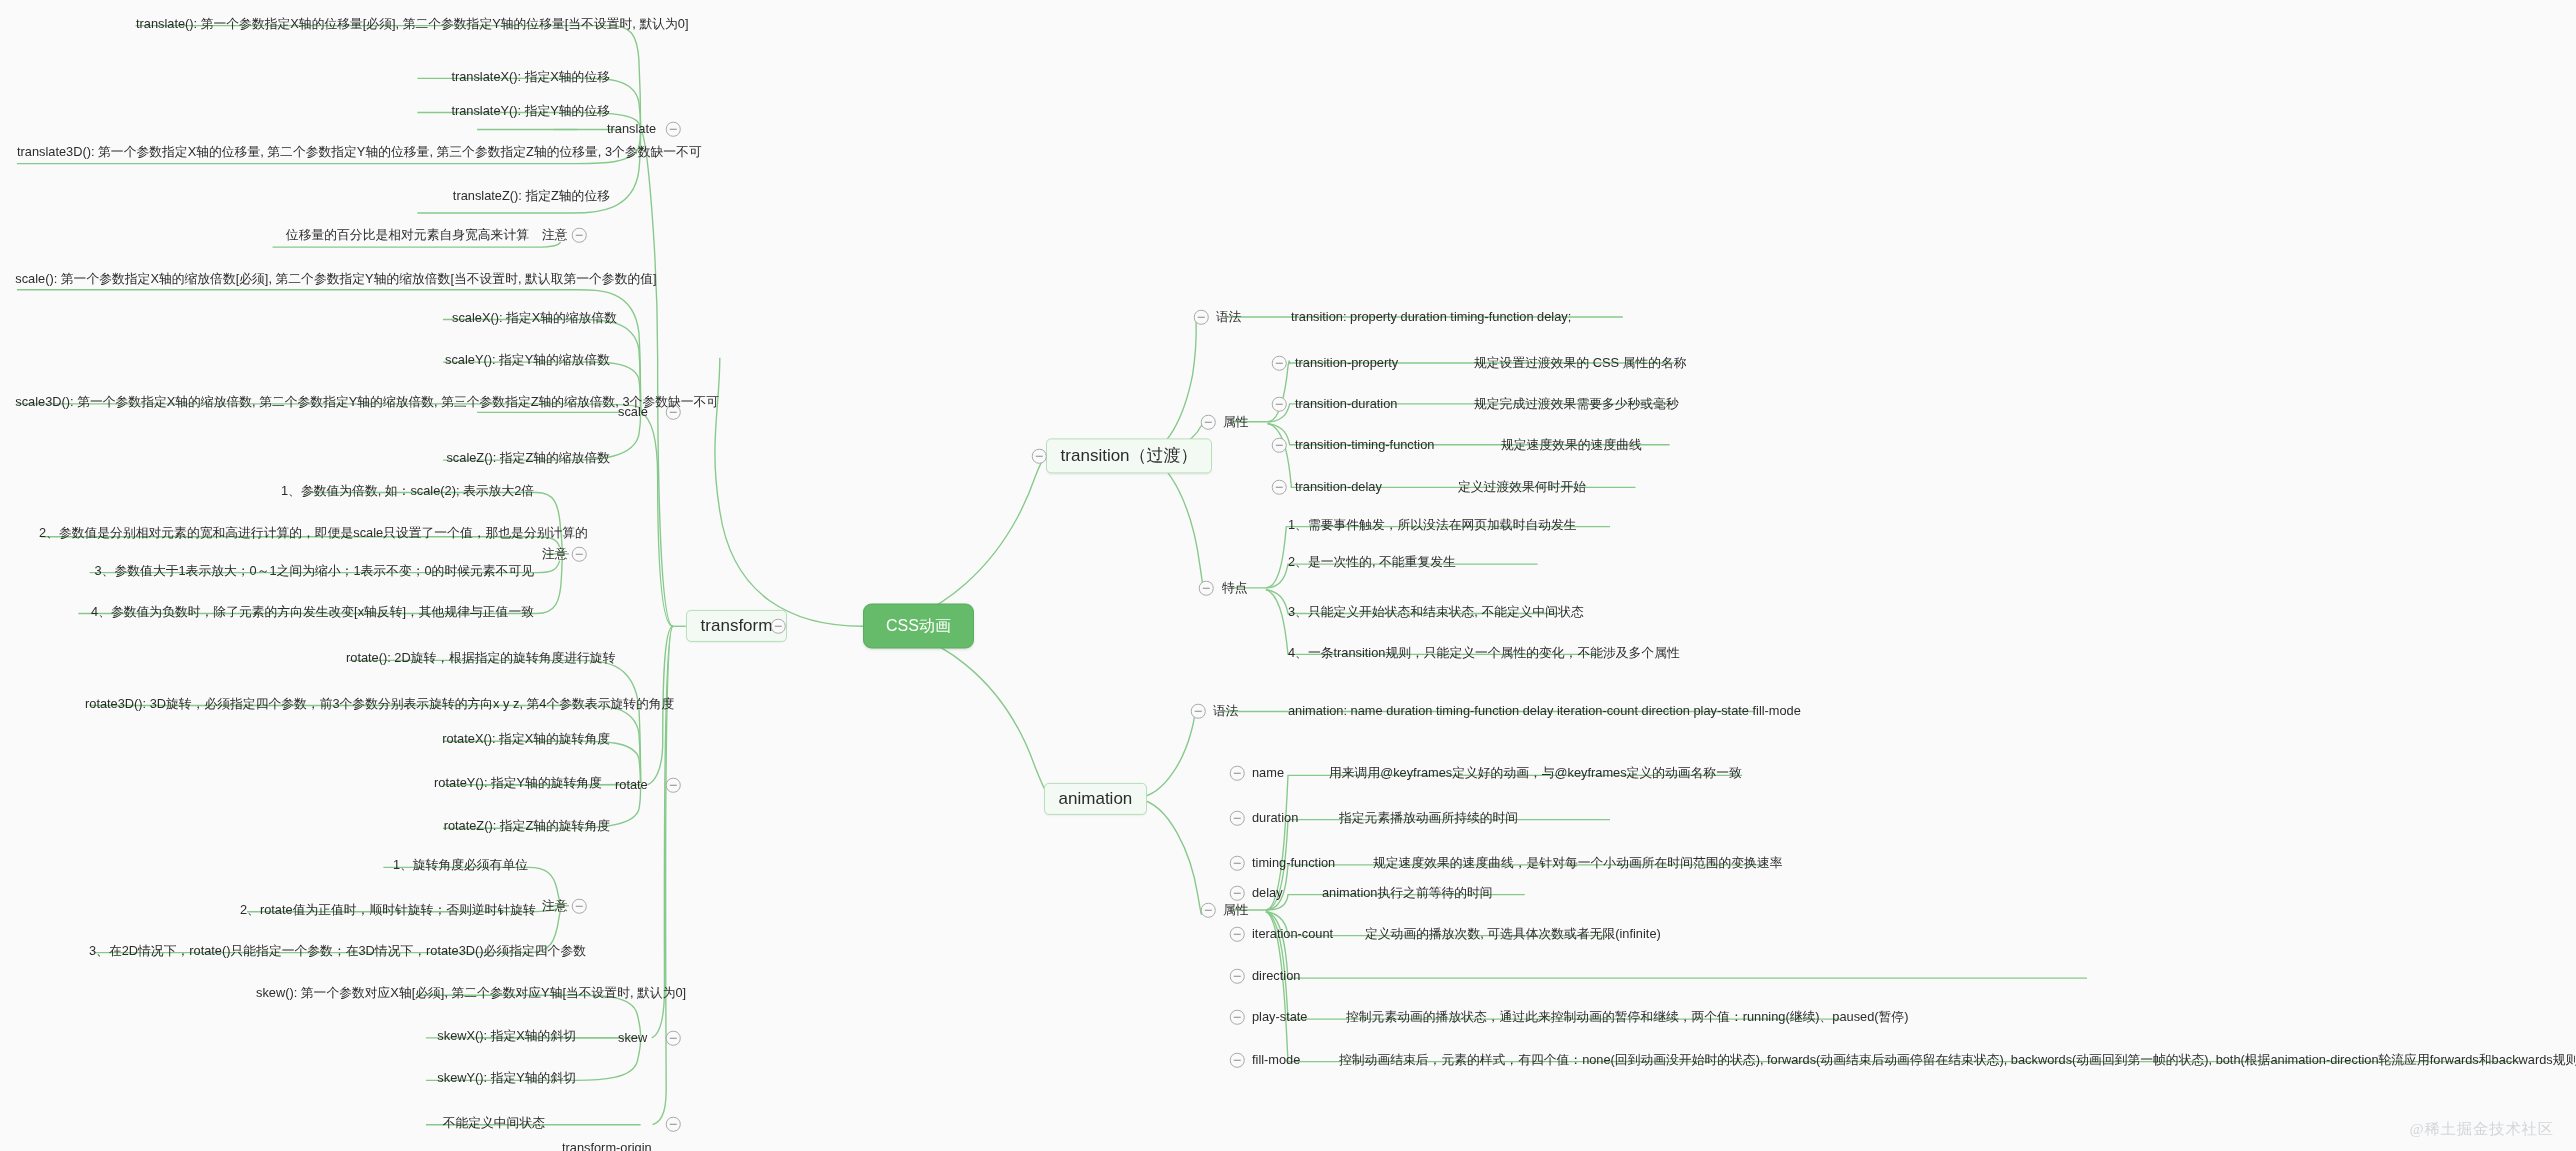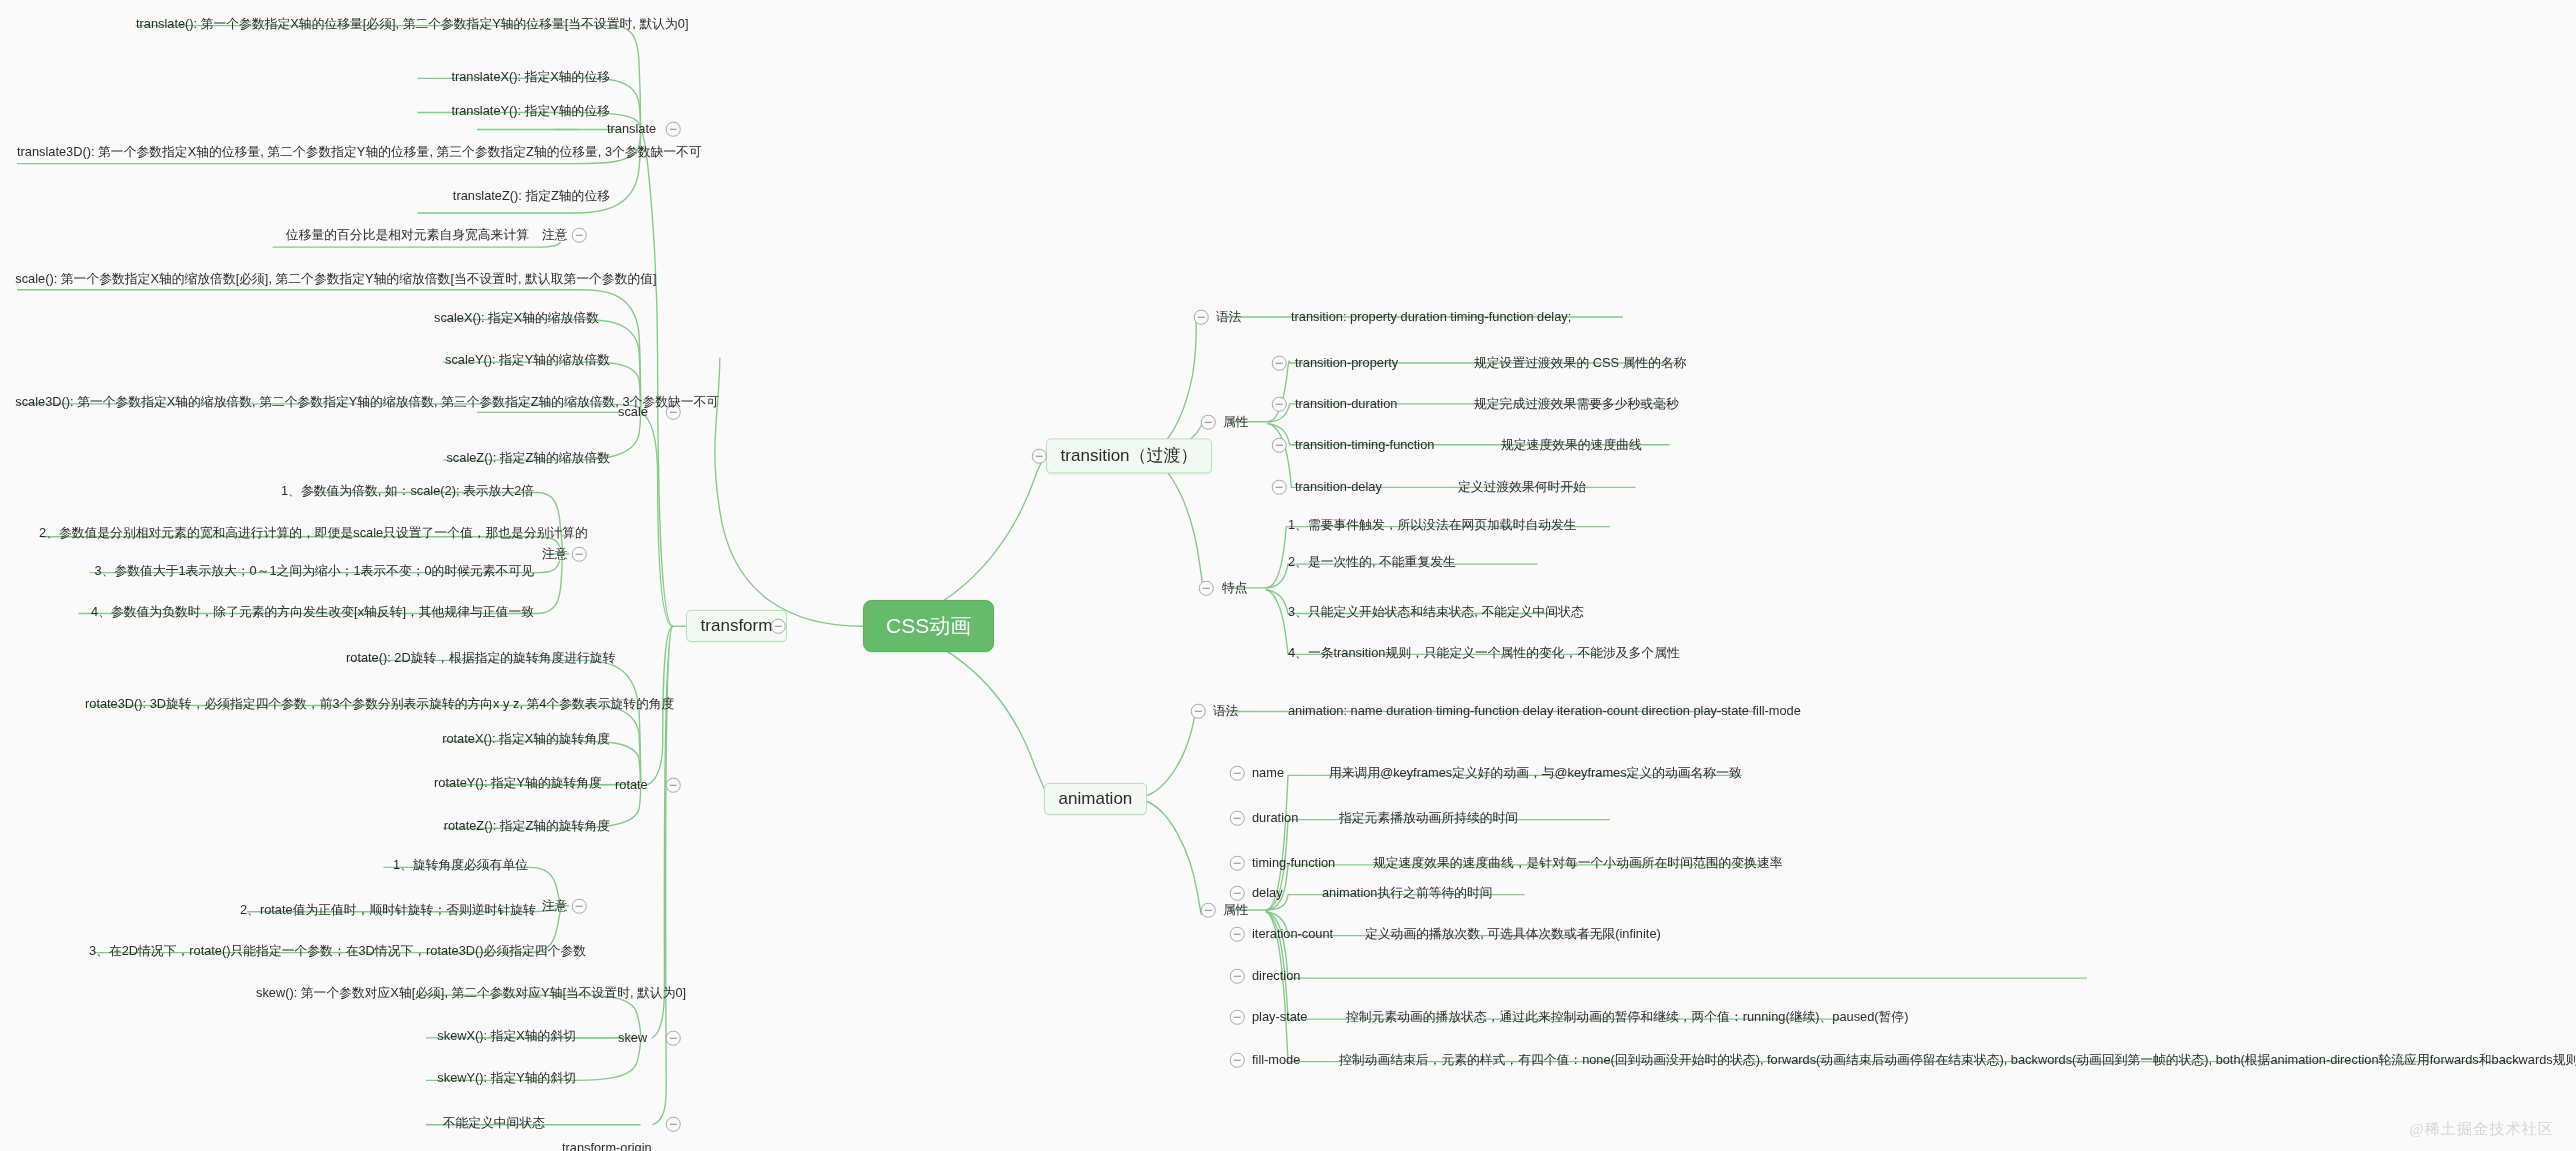--- a/index.html
+++ b/index.html
@@ -44,21 +44,21 @@
     padding:5.1px 13.6px;
     border-radius:5.1px;
   }
   .root{
     position:absolute;
     transform:translateY(-50%);
     background:#66bb6a;
     border:0.9px solid #59ad5d;
     border-radius:8.5px;
     color:#fff;
-    font-size:21px;
+    font-size:16px;
     padding:11px 22px;
     white-space:nowrap;
     box-shadow:0 0.9px 2.6px rgba(0,0,0,.10);
   }
 
   
   .toggle{
     position:absolute;
     width:14.5px;height:14.5px;
     border:0.9px solid #a9a9a9;
@@ -200,21 +200,21 @@
   <div class="node r" style="left:419px;top:111px;width:191px;">translateY(): 指定Y轴的位移</div>
   <div class="node r" style="left:17px;top:152px;width:559px;">translate3D(): 第一个参数指定X轴的位移量, 第二个参数指定Y轴的位移量, 第三个参数指定Z轴的位移量, 3个参数缺一不可</div>
   <div class="node r" style="left:419px;top:196px;width:191px;">translateZ(): 指定Z轴的位移</div>
   <div class="node l" style="left:542px;top:235px;">注意</div>
   <div class="toggle" style="left:579px;top:235px;"></div>
   <div class="node r" style="left:273px;top:235px;width:256px;">位移量的百分比是相对元素自身宽高来计算</div>
 
   <div class="node l" style="left:618px;top:412px;">scale</div>
   <div class="toggle" style="left:673px;top:412px;"></div>
   <div class="node r" style="left:15.3px;top:279px;width:561px;">scale(): 第一个参数指定X轴的缩放倍数[必须], 第二个参数指定Y轴的缩放倍数[当不设置时, 默认取第一个参数的值]</div>
-  <div class="node r" style="left:415px;top:318px;width:184px;">scaleX(): 指定X轴的缩放倍数</div>
+  <div class="node r" style="left:433px;top:318px;width:184px;">scaleX(): 指定X轴的缩放倍数</div>
   <div class="node r" style="left:426px;top:360px;width:184px;">scaleY(): 指定Y轴的缩放倍数</div>
   <div class="node r" style="left:15.3px;top:402px;width:561px;">scale3D(): 第一个参数指定X轴的缩放倍数, 第二个参数指定Y轴的缩放倍数, 第三个参数指定Z轴的缩放倍数, 3个参数缺一不可</div>
   <div class="node r" style="left:426px;top:458px;width:184px;">scaleZ(): 指定Z轴的缩放倍数</div>
   <div class="node l" style="left:542px;top:554px;">注意</div>
   <div class="toggle" style="left:579px;top:554px;"></div>
   <div class="node r" style="left:281px;top:491px;width:252px;">1、参数值为倍数, 如：scale(2); 表示放大2倍</div>
   <div class="node r" style="left:39px;top:533px;width:494px;">2、参数值是分别相对元素的宽和高进行计算的，即便是scale只设置了一个值，那也是分别计算的</div>
   <div class="node r" style="left:89px;top:571px;width:445px;">3、参数值大于1表示放大；0～1之间为缩小；1表示不变；0的时候元素不可见</div>
   <div class="node r" style="left:77px;top:612px;width:457px;">4、参数值为负数时，除了元素的方向发生改变[x轴反转]，其他规律与正值一致</div>
 

